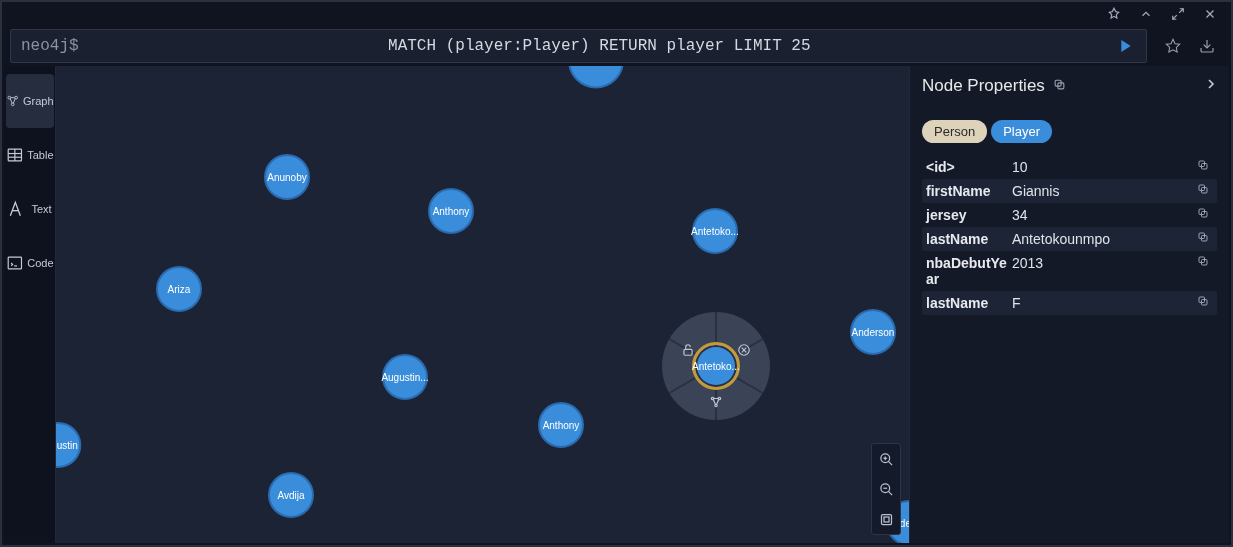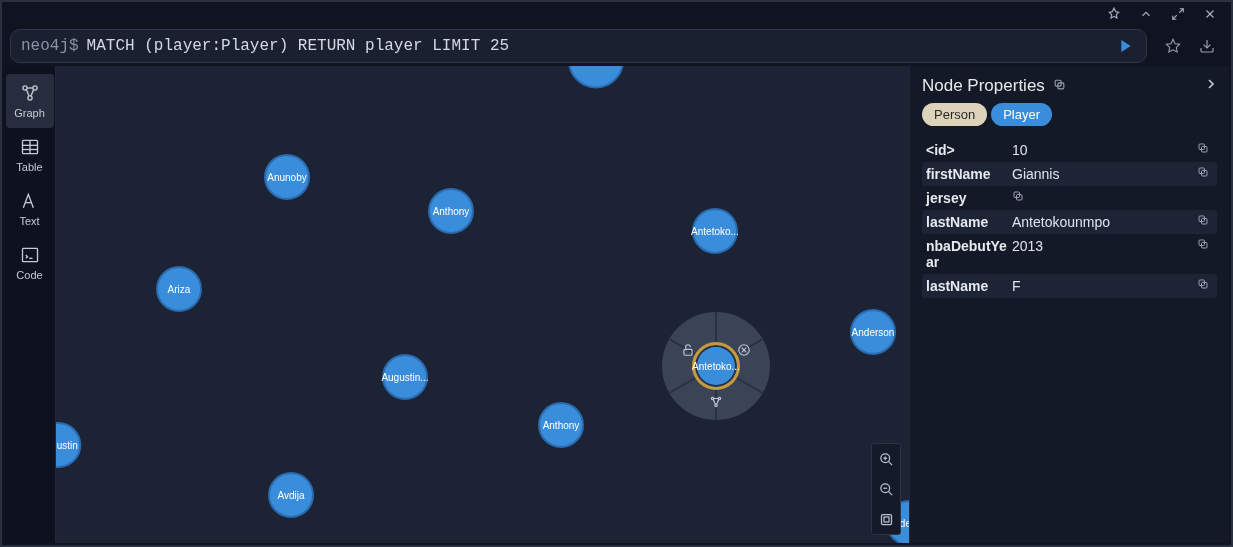--- a/index.html
+++ b/index.html
@@ -27,30 +27,30 @@
     display: flex;
     align-items: center;
     padding: 4px 10px 4px 8px;
     gap: 6px;
     height: 40px;
   }
   .query-box {
     flex: 1;
     background: #1a2030;
     border: 1px solid #2e3648;
-    border-radius: 10px;
+    border-radius: 2px;
     display: flex;
     align-items: center;
     padding: 0 6px 0 10px;
     height: 34px;
     font-family: "SFMono-Regular", Consolas, "Liberation Mono", Menlo, monospace;
     font-size: 16px;
   }
   .prompt { color: #8b92a5; margin-right: 8px; }
-  .query-text { color: #d5d9e2; flex: 1; white-space: pre; }
+  .query-text { color: #d5d9e2; flex: 1; white-space: pre; text-align: center; }
   .run-btn {
     width: 28px; height: 28px;
     display: flex; align-items: center; justify-content: center;
     cursor: pointer;
   }
   .query-actions { display: flex; gap: 18px; padding: 0 6px 0 12px; color:#97a0b4; }
   .query-actions .qicon { width:16px; height:16px; cursor:pointer; display:flex; align-items:center; justify-content:center;}
   .main {
     position: absolute;
     top: 64px; left: 2px; right: 2px; bottom: 2px;
@@ -62,21 +62,21 @@
     border-right: 1px solid #20283a;
     display: flex;
     flex-direction: column;
     align-items: center;
     padding-top: 8px;
   }
   .sidetab {
     width: 48px;
     height: 54px;
     display: flex;
-    flex-direction: column;
+    flex-direction: row;
     align-items: center;
     justify-content: center;
     color: #c5cad6;
     cursor: pointer;
     gap: 4px;
     font-size: 11px;
   }
   .sidetab.active { background: #262d3f; border-radius: 4px; }
   .sidetab svg { width: 20px; height: 20px; }
   .canvas {
@@ -157,21 +157,21 @@
     border-left: 1px solid #20283a;
     padding: 10px 12px;
     position: relative;
   }
   .panel-header {
     display: flex;
     align-items: center;
     gap: 8px;
     font-size: 17px;
     font-weight: 500;
-    margin-bottom: 7px;
+    margin-bottom: 24px;
   }
   .panel-header .copy-all { color:#9aa2b4; font-size:13px; }
   .panel-chevron {
     position: absolute;
     right: 10px; top: 10px;
     cursor: pointer;
     color:#c5cad6;
   }
   .chips { display: flex; gap: 4px; margin-bottom: 12px; }
   .chip {
@@ -392,20 +392,21 @@
         <div class="prop-row alt">
           <div class="prop-key">firstName</div>
           <div class="prop-val">Giannis</div>
           <div class="prop-copy"><svg width="12" height="12" viewBox="0 0 24 24" fill="none" stroke="currentColor" stroke-width="2">
               <rect x="9" y="9" width="11" height="11" rx="2"></rect>
               <rect x="4" y="4" width="11" height="11" rx="2"></rect>
             </svg></div>
         </div>
         <div class="prop-row">
           <div class="prop-key">jersey</div>
+          <div class="prop-val">34</div>
           <div class="prop-copy"><svg width="12" height="12" viewBox="0 0 24 24" fill="none" stroke="currentColor" stroke-width="2">
               <rect x="9" y="9" width="11" height="11" rx="2"></rect>
               <rect x="4" y="4" width="11" height="11" rx="2"></rect>
             </svg></div>
         </div>
         <div class="prop-row alt">
           <div class="prop-key">lastName</div>
           <div class="prop-val">Antetokounmpo</div>
           <div class="prop-copy"><svg width="12" height="12" viewBox="0 0 24 24" fill="none" stroke="currentColor" stroke-width="2">
               <rect x="9" y="9" width="11" height="11" rx="2"></rect>

